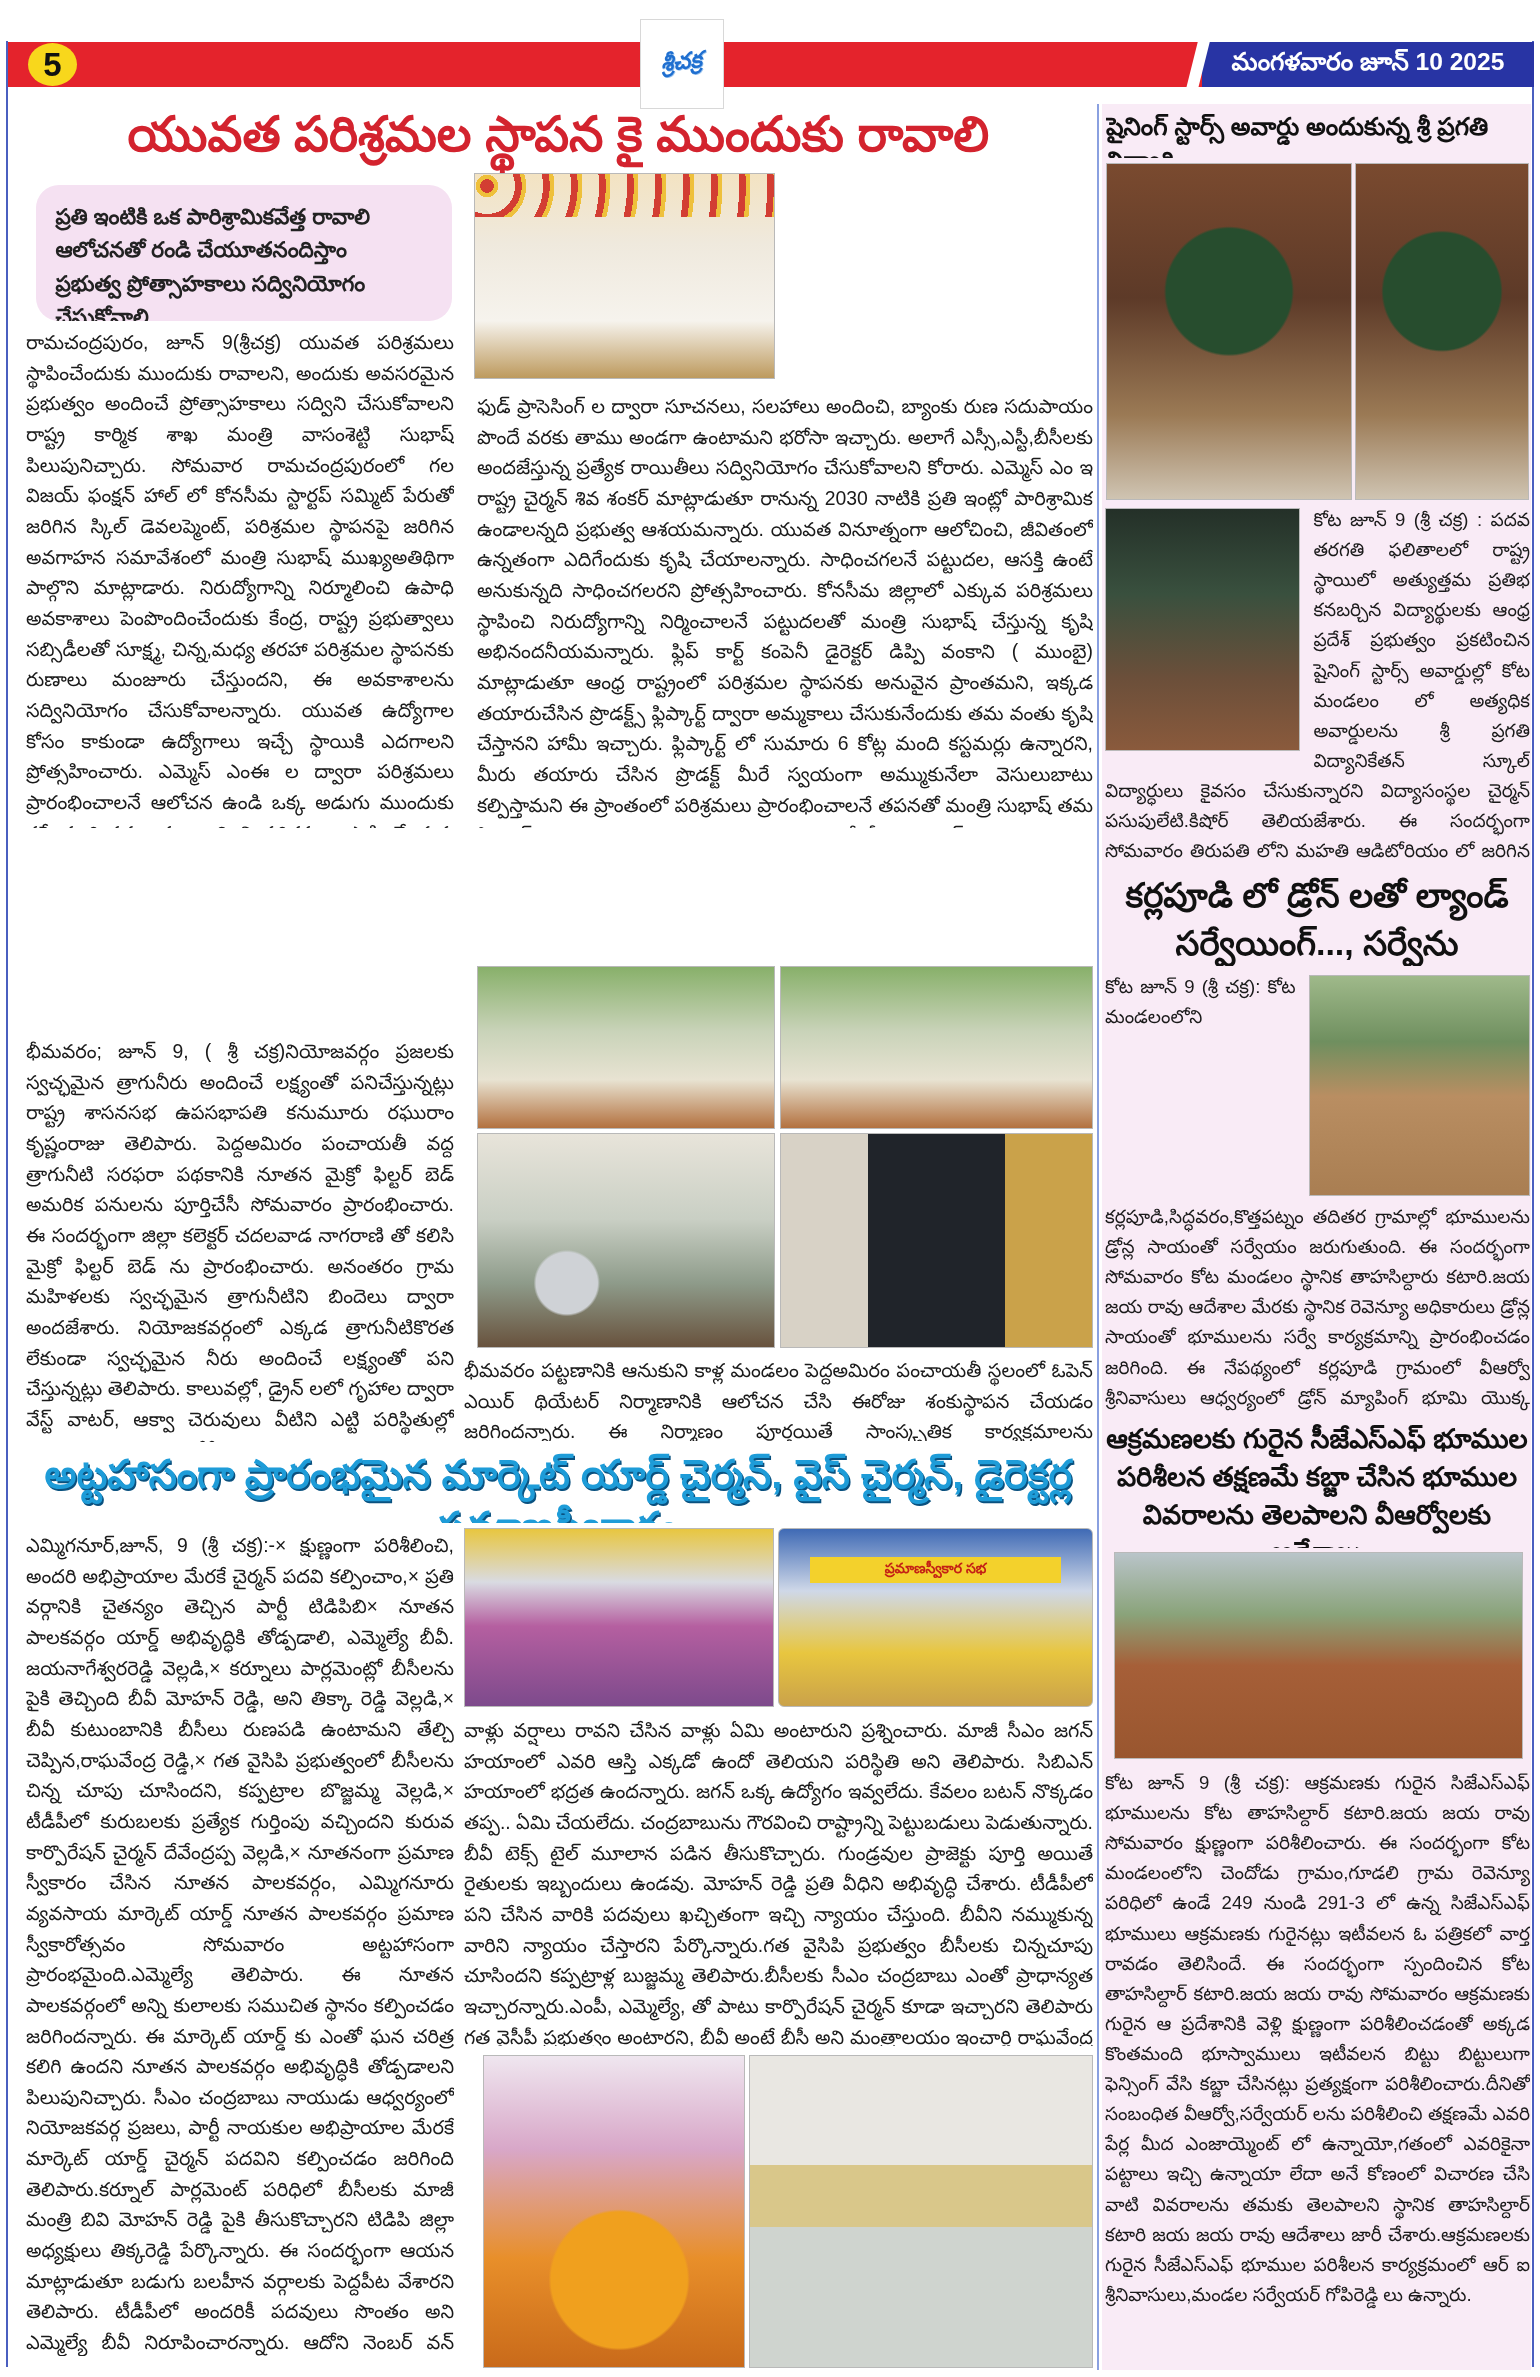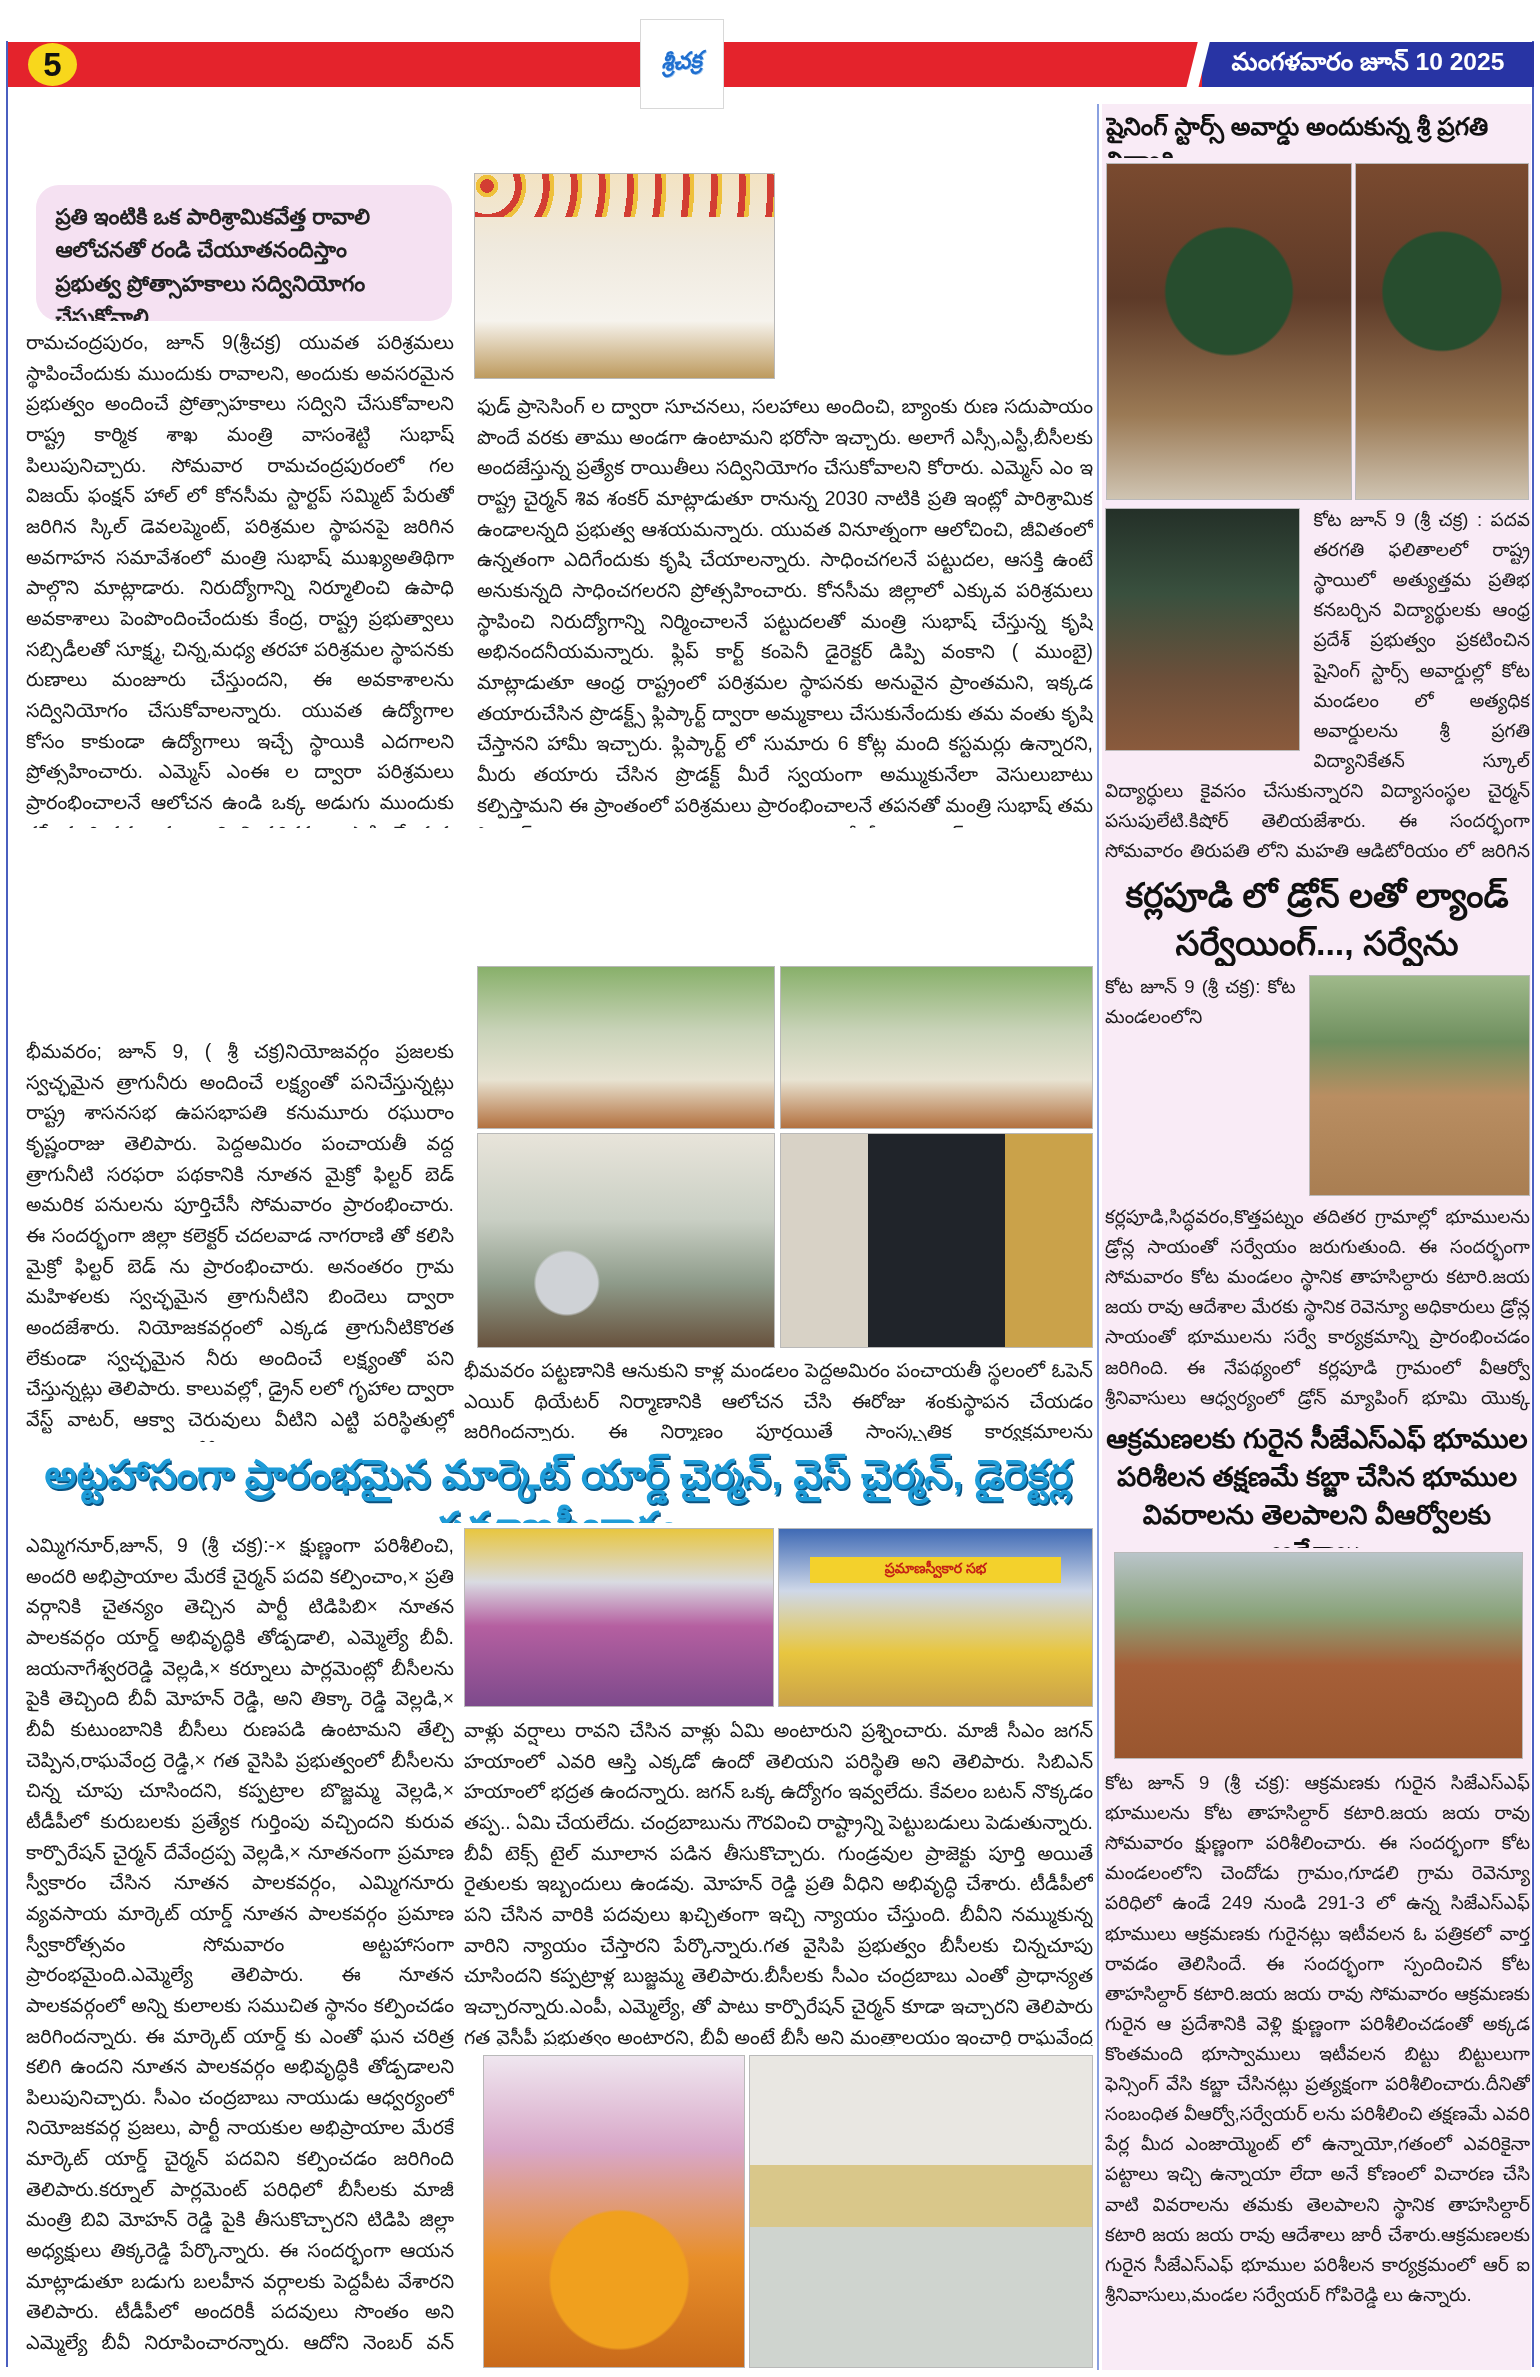--- a/index.html
+++ b/index.html
@@ -38,21 +38,21 @@
   .ph-temple{background:radial-gradient(circle at 50% 38%,#274d2e 0 26%,rgba(0,0,0,0) 27%),
              linear-gradient(180deg,#7a4a2f 0%,#5d3a28 40%,#9b7a55 75%,#cfc4b2 100%);}
   .ph-award{background:linear-gradient(180deg,#243028 0%,#39503e 35%,#6b4f3a 70%,#8a5a3c 100%);}
   .ph-drone{background:linear-gradient(180deg,#9fb98a 0%,#6f8f5f 30%,#b98e62 55%,#a97e52 100%);}
   .ph-field{background:linear-gradient(180deg,#b9c4c9 0%,#8aa37a 30%,#a65f38 55%,#99562f 100%);}
   .ph-crowd{background:linear-gradient(180deg,#88b06a 0%,#c9d3b9 40%,#e8e3d2 70%,#b3713f 100%);}
   .ph-milk{background:radial-gradient(circle at 30% 70%,#cfd2d6 0 12%,rgba(0,0,0,0) 13%),
            linear-gradient(180deg,#e8e4da 0%,#c9cfc4 40%,#8e9b8a 70%,#68523d 100%);}
   .ph-plaque{background:linear-gradient(90deg,#d8d2c6 0 28%,#20242a 28% 72%,#caa24a 72% 100%);}
   .ph-tent{background:linear-gradient(180deg,#e8c63f 0%,#d9dbe2 30%,#b55fa0 55%,#7d4a8c 100%);}
-  .ph-dais{background:linear-gradient(180deg,#3f6ab5 0%,#cfd8e8 35%,#e8c63f 70%,#caa24a 100%);}
+  .ph-dais{background:linear-gradient(180deg,#3f6ab5 0%,#cfd8e8 35%,#e8c63f 70%,#caa24a 100%);border-radius:6px;}
   .ph-garland{background:radial-gradient(circle at 52% 72%,#f0a01e 0 26%,rgba(0,0,0,0) 27%),
               linear-gradient(180deg,#efe6ef 0%,#d8a7c8 30%,#e88f2a 65%,#c96a1a 100%);}
   .ph-sign{background:linear-gradient(180deg,#e9e7e2 0 35%,#d9c78a 35% 55%,#cfd4cf 55% 100%);}
   .banner-blue{position:absolute;top:42%;left:7%;right:7%;background:#1d3f8f;color:#ffffff;
                font-size:12px;font-weight:700;text-align:center;letter-spacing:1.5px;padding:3px 0;}
   .banner-yellow{position:absolute;top:16%;left:10%;right:10%;background:#f3d12c;color:#c42015;
                font-size:14px;font-weight:800;text-align:center;padding:3px 0;}
   .float-l{float:left;margin:3px 13.4px 6px 0;position:relative;}
   .float-r{float:right;margin:3px 0 6px 13.4px;position:relative;}
 </style>
@@ -68,20 +68,21 @@
   <div class="abs pageno" style="left:28px;top:43px;width:49px;height:43px;">
     <span>5</span>
   </div>
   <div class="abs logobox" style="left:640px;top:19.4px;width:82px;height:88px;">
     <span class="logotxt">శ్రీచక్ర</span>
   </div>
   <div class="abs datebox" style="left:1202px;top:42px;width:332px;height:45px;text-align:right;">
     <span>మంగళవారం జూన్ 10 2025</span>
   </div>
 
+  <div class="abs h1red" style="left:22.4px;top:104px;width:1072px;height:75px;overflow:hidden;">యువత పరిశ్రమల స్థాపన కై ముందుకు రావాలి</div>
 
   <div class="abs pinkbox" style="left:36px;top:185px;width:416px;height:136px;">
     <div>ప్రతి ఇంటికి ఒక పారిశ్రామికవేత్త రావాలి</div>
     <div>ఆలోచనతో రండి చేయూతనందిస్తాం</div>
     <div>ప్రభుత్వ ప్రోత్సాహకాలు సద్వినియోగం చేసుకోవాలి</div>
 
   </div>
 
   <div class="photo ph-summit" style="left:474px;top:173px;width:301px;height:206px;"></div>
 

